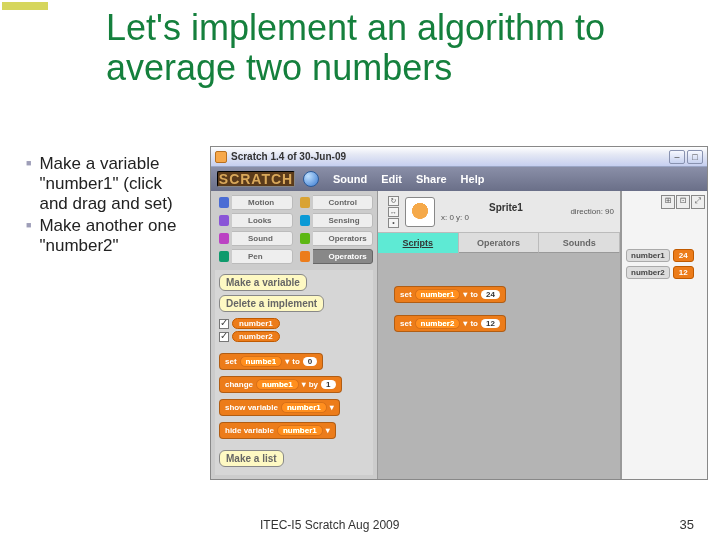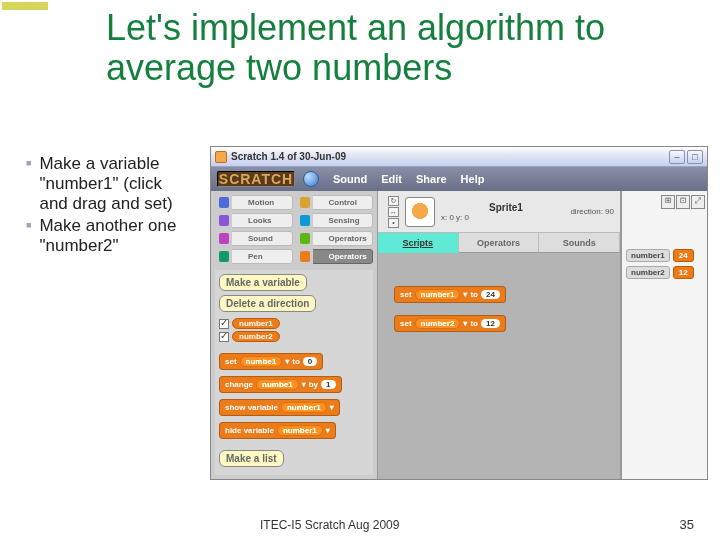--- a/index.html
+++ b/index.html
@@ -125,21 +125,21 @@
             <div class="cat-swatch" style="background:#0e9a6c"></div>
             <div class="cat-body">Pen</div>
           </div>
         <div class="cat sel">
             <div class="cat-swatch" style="background:#ec7c1a"></div>
             <div class="cat-body">Operators</div>
           </div>
       </div>
       <div class="var-panel">
         <div class="var-btn">Make a variable</div><br>
-        <div class="var-btn">Delete a direction</div>
+        <div class="var-btn">Delete a implement</div>
         <div class="var-row">
           <div class="chk on"></div>
           <div class="var-pill">number1</div>
         </div>
         <div class="var-row">
           <div class="chk on"></div>
           <div class="var-pill">number2</div>
         </div>
         <div style="height:6px"></div>
         <div class="block orange">

